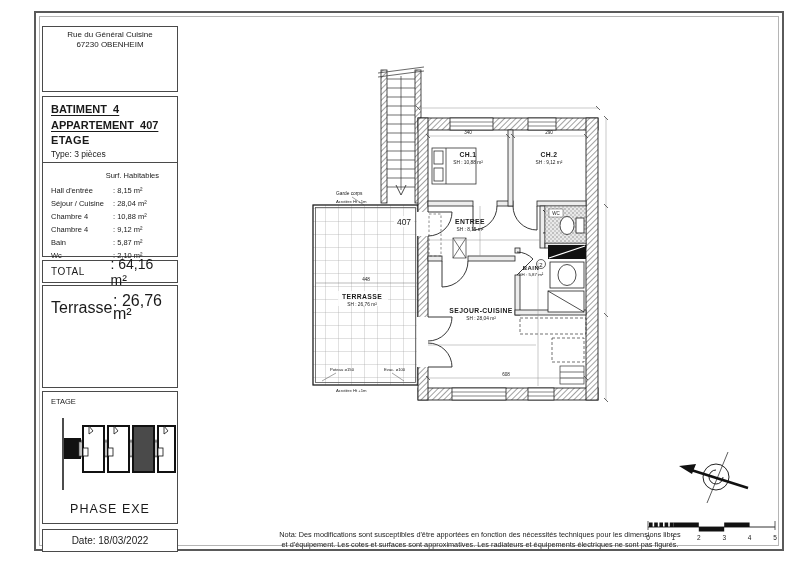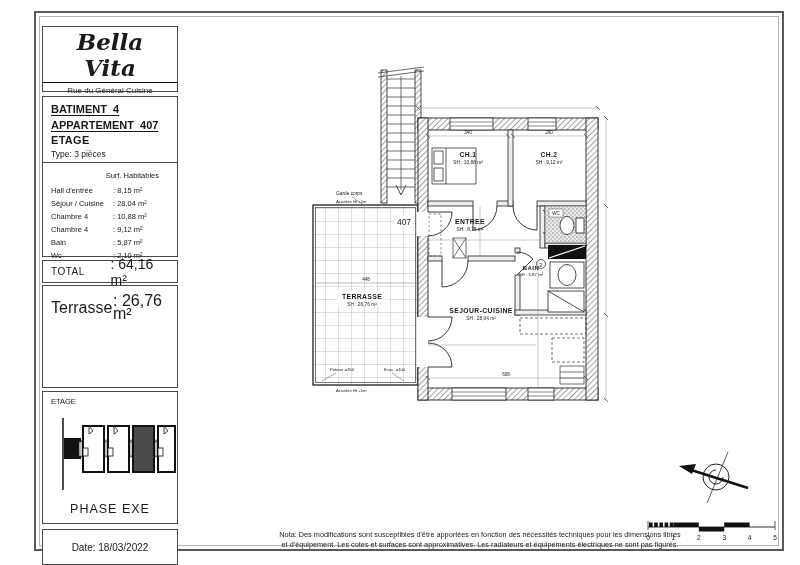--- a/index.html
+++ b/index.html
@@ -22,35 +22,34 @@
   .trow .lab{width:62px;}
   .trow .val{flex:1;}
   .total-box{top:260px;height:23px;display:flex;align-items:center;padding:0 6px 0 8px;}
   .total-box .lab{width:62px;font-size:10px;font-weight:normal;letter-spacing:.5px;}
   .total-box .val{font-size:14px;}
   .terr-box{top:285px;height:103px;}
   .etage-box{top:391px;height:133px;}
   .etage-label{font-size:7.5px;padding:5px 0 0 8px;}
   .phase{position:absolute;bottom:7px;width:100%;text-align:center;font-size:12.5px;letter-spacing:1px;}
   .keyplan{position:absolute;left:0;top:18px;}
-  .date-box{top:529px;height:36px;display:flex;align-items:center;justify-content:center;font-size:10px;}
+  .date-box{top:529px;height:23px;display:flex;align-items:center;justify-content:center;font-size:10px;}
   .plan-svg{position:absolute;left:0;top:0;}
   .nota{position:absolute;left:210px;top:530px;width:540px;text-align:center;font-size:7.3px;line-height:9.5px;color:#222;}
   svg text{font-family:"Liberation Sans",sans-serif;fill:#1a1a1a;}
   .rl{font-weight:bold;letter-spacing:.4px;}
 </style>
 </head>
 <body>
 
 <div class="frame-outer">
   <div class="frame-inner"></div>
 </div>
 
 <div class="box logo-box">
-  <span class="logo">Bella Vita</span>
   <div class="addr">Rue du Général Cuisine</div>
   <div class="addr" style="margin-top:-1px">67230 OBENHEIM</div>
 </div>
 
 <div class="box info-box">
   <div class="l1">BATIMENT  4</div>
   <div class="l1">APPARTEMENT  407</div>
   <div class="l2">ETAGE</div>
   <div class="l3">Type: 3 pièces</div>
 </div>

